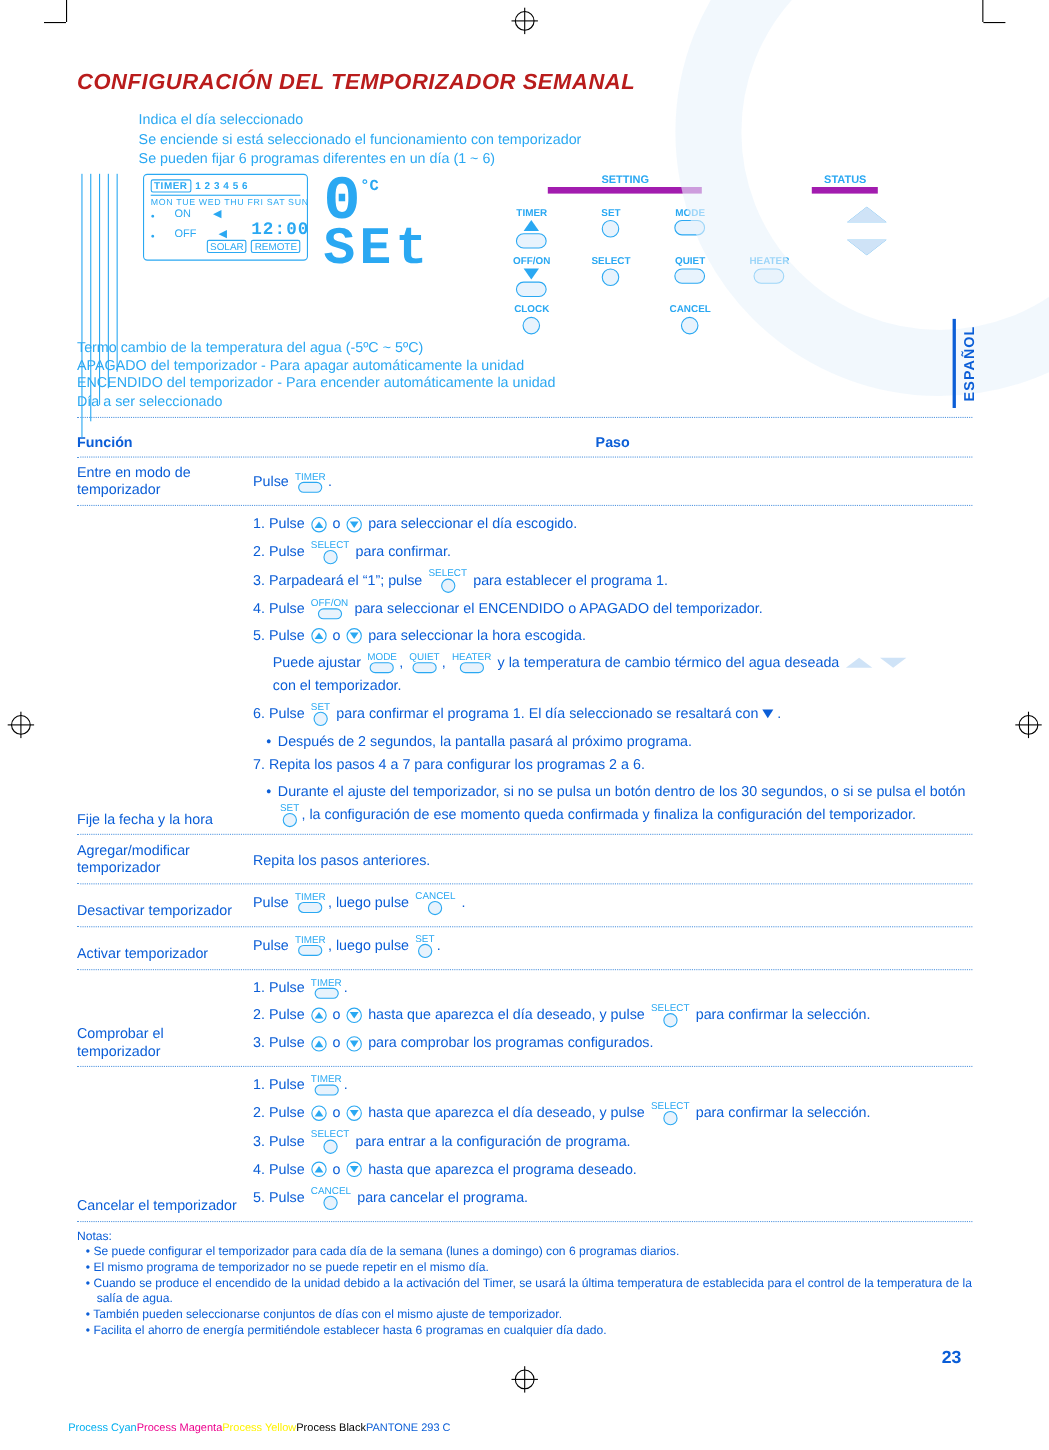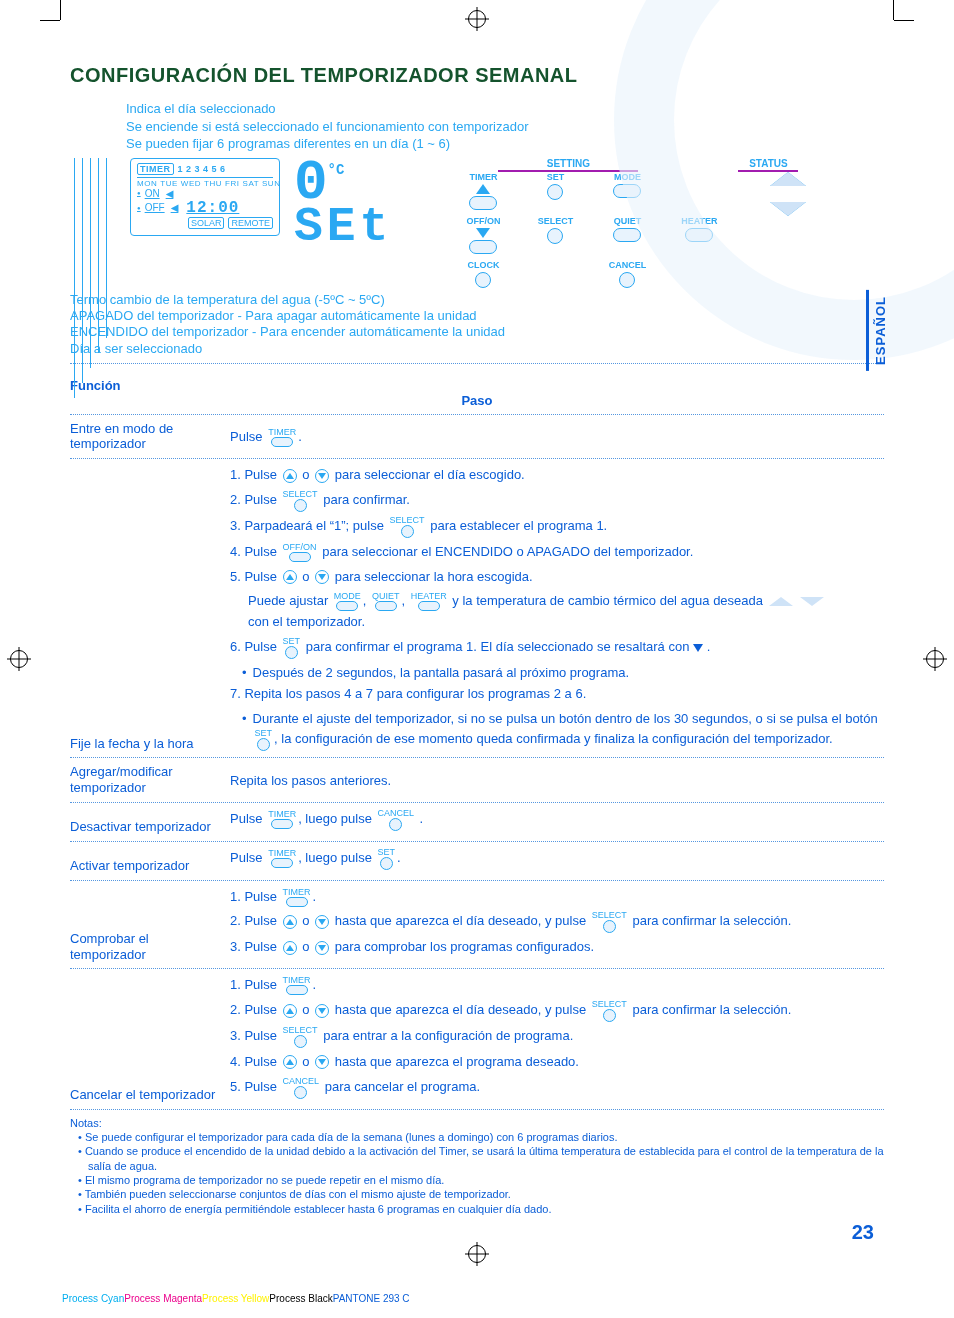--- a/index.html
+++ b/index.html
@@ -16,21 +16,21 @@
 
   .reg { position: absolute; width: 18px; height: 18px; border: 1px solid #000; border-radius: 50%; }
   .reg::before, .reg::after { content: ""; position: absolute; background: #000; }
   .reg::before { left: 50%; top: -4px; bottom: -4px; width: 1px; transform: translateX(-.5px); }
   .reg::after  { top: 50%; left: -4px; right: -4px; height: 1px; transform: translateY(-.5px); }
   .reg.top { top: 10px; left: 50%; transform: translateX(-50%); }
   .reg.left { top: 50%; left: 10px; transform: translateY(-50%); }
   .reg.right { top: 50%; right: 10px; transform: translateY(-50%); }
   .reg.bot { bottom: 55px; left: 50%; transform: translateX(-50%); }
 
-  h2.title { color: #14532d; font-weight: 800; font-size: 20px; letter-spacing: .5px; margin: 4px 0 14px 0; }
+  h2.title { color: #b91c1c; font-weight: 800; font-style: italic; font-size: 20px; letter-spacing: .5px; margin: 4px 0 14px 0; }
 
   
   .lang-tab { position: absolute; right: 62px; top: 290px; writing-mode: vertical-rl; transform: rotate(180deg); font-weight: 700; color: #0b5ed7; border-right: 3px solid #0b5ed7; padding: 6px 4px; font-size: 13px; letter-spacing: 1px; }
 
   
   .diagram { display: flex; gap: 12px; margin-bottom: 6px; }
   .legend-lines { position: relative; width: 38px; }
   .legend-lines .line { position: absolute; border-left: 1.5px solid #2aa8f2; top: 0; bottom: 0; }
   .l1 { left: 4px; height: 240px; }
   .l2 { left: 12px; height: 225px; }
@@ -41,55 +41,55 @@
   .legend-col { font-size: 13px; color: #2aa8f2; line-height: 1.2; }
   .legend-col p { margin-bottom: 2px; }
 
   .display-row { display: flex; align-items: flex-start; gap: 20px; margin-top: 6px; }
 
   
   .lcd { border: 1px solid #2aa8f2; border-radius: 4px; padding: 4px 6px 6px 6px; width: 150px; color: #2aa8f2; }
   .lcd-small { font-size: 9px; font-weight: 700; letter-spacing: .5px; }
   .lcd-timer-row { display: flex; align-items: baseline; gap: 4px; }
   .lcd-days { font-size: 8px; letter-spacing: .6px; border-top: 1px solid #2aa8f2; margin-top: 2px; padding-top: 1px; white-space: nowrap; }
-  .lcd-on  { font-size: 10px; display: flex; align-items: center; gap: 4px; text-decoration: underline; }
+  .lcd-on  { font-size: 10px; display: flex; align-items: flex-end; gap: 18px; }
   .lcd-on::before { content: "●"; font-size: 6px; }
   .lcd-clock { font-family: "Courier New", monospace; font-weight: 700; font-size: 16px; letter-spacing: 1px; display: inline-block; margin-left: 4px; }
   .lcd-bot { display: flex; gap: 4px; font-size: 9px; justify-content: flex-end; }
   .lcd-bot span { border: 1px solid #2aa8f2; padding: 0 2px; border-radius: 2px; }
 
   .big-temp { font-family: "Courier New", monospace; font-size: 56px; font-weight: 900; color: #2aa8f2; line-height: .9; display: flex; align-items: flex-start; }
   .big-temp small { font-size: 14px; margin-top: 6px; }
   .big-set  { font-family: "Courier New", monospace; font-size: 48px; font-weight: 900; color: #2aa8f2; letter-spacing: 4px; margin-top: -8px; }
 
   
   .panel { flex: 1; }
   .panel-rows { display: flex; gap: 40px; align-items: flex-start; }
   .panel-grid { display: grid; grid-template-columns: repeat(4, 62px); gap: 6px 10px; font-size: 10px; }
-  .panel-head { color: #2aa8f2; text-align: center; font-size: 10px; border-bottom: 2px solid #a21caf; padding-bottom: 1px; margin-bottom: 0; font-weight: 700; }
+  .panel-head { color: #2aa8f2; text-align: center; font-size: 10px; border-bottom: 6px solid #a21caf; padding-bottom: 1px; margin-bottom: 12px; font-weight: 700; }
   .btn { display: flex; flex-direction: column; align-items: center; gap: 2px; color: #2aa8f2; }
   .btn-lbl { font-size: 9px; font-weight: 700; }
   .key { width: 28px; height: 14px; border: 1.5px solid #2aa8f2; border-radius: 8px; background: #e8f3fd; }
   .key.round { width: 16px; height: 16px; border-radius: 50%; }
   .tri { width: 0; height: 0; border-left: 7px solid transparent; border-right: 7px solid transparent; }
   .tri.up { border-bottom: 10px solid #2aa8f2; }
   .tri.dn { border-top: 10px solid #2aa8f2; }
   .big-tri { width: 0; height: 0; border-left: 18px solid transparent; border-right: 18px solid transparent; }
   .big-tri.up { border-bottom: 14px solid #cfe3f7; }
   .big-tri.dn { border-top: 14px solid #cfe3f7; }
   .big-tri-wrap { display: flex; flex-direction: column; gap: 16px; }
   .big-tri-wrap .big-tri { filter: drop-shadow(0 0 0.5px #2aa8f2); }
 
   .post-diag { font-size: 13px; color: #2aa8f2; line-height: 1.25; margin-top: 4px; }
   .post-diag p { }
 
   
   .dotted { border: none; border-top: 1px dotted #5597e0; margin: 6px 0; }
 
-  .cols-head { display: flex; font-size: 13px; font-weight: 700; color: #0b5ed7; margin-top: 14px; flex-direction: column; }
+  .cols-head { display: flex; font-size: 13px; font-weight: 700; color: #0b5ed7; margin-top: 14px; }
   .cols-head .c1 { width: 160px; }
   .cols-head .c2 { flex: 1; text-align: center; }
 
   .row { display: flex; font-size: 13px; color: #0b5ed7; margin-top: 4px; align-items: flex-end; }
   .row .c1 { width: 160px; line-height: 1.2; padding-right: 6px; }
   .row .c2 { flex: 1; line-height: 1.6; }
   .row .c2 p { margin-bottom: 4px; }
 
   .inline-btn { display: inline-flex; flex-direction: column; align-items: center; vertical-align: middle; margin: 0 2px; color: #2aa8f2; font-size: 9px; line-height: 1; }
   .inline-btn .key { width: 22px; height: 10px; }
@@ -106,21 +106,21 @@
 
   .bullet { display: flex; gap: 6px; margin-left: 12px; }
   .bullet::before { content: "•"; color: #0b5ed7; }
 
   .vtri { display: inline-block; width: 0; height: 0; border-left: 5px solid transparent; border-right: 5px solid transparent; border-top: 8px solid #0b5ed7; vertical-align: middle; }
 
   .notes { font-size: 11px; line-height: 1.3; margin-top: 6px; }
   .notes li { margin-left: 18px; text-indent: -10px; list-style: none; }
   .notes li::before { content: "• "; }
 
-  .page-num { position: absolute; right: 80px; bottom: 74px; font-weight: 800; font-size: 20px; color: #0b5ed7; }
+  .page-num { position: absolute; right: 80px; bottom: 74px; font-weight: 800; font-size: 16px; color: #0b5ed7; }
 
   .footer { position: absolute; left: 62px; right: 62px; bottom: 28px; font-size: 10px; color: #000; display: flex; justify-content: space-between; border-top: 1px solid #000; padding-top: 2px; }
   .proc { position: absolute; left: 62px; bottom: 14px; font-size: 10px; }
   .proc .cyan    { color: #00aeef; }
   .proc .magenta { color: #ec008c; }
   .proc .yellow  { color: #fff200; }
   .proc .black   { color: #000; }
   .proc .pantone { color: #0b5ed7; }
 
   
@@ -445,22 +445,22 @@
             <span class="key round"></span>
           </span><span> para cancelar el programa.</span></p>
   </div>
     </div>
   <hr class="dotted">
 
   <div class="notes">
     <div>Notas:</div>
     <ul>
       <li>Se puede configurar el temporizador para cada día de la semana (lunes a domingo) con 6 programas diarios.</li>
+      <li>El mismo programa de temporizador no se puede repetir en el mismo día.</li>
       <li>Cuando se produce el encendido de la unidad debido a la activación del Timer, se usará la última temperatura de establecida para el control de la temperatura de la salía de agua.</li>
-      <li>El mismo programa de temporizador no se puede repetir en el mismo día.</li>
       <li>También pueden seleccionarse conjuntos de días con el mismo ajuste de temporizador.</li>
       <li>Facilita el ahorro de energía permitiéndole establecer hasta 6 programas en cualquier día dado.</li>
     </ul>
   </div>
 
   <div class="page-num">23</div>
 
   <div class="proc">
     <span class="cyan">Process Cyan</span><span class="magenta">Process Magenta</span><span class="yellow">Process Yellow</span><span class="black">Process Black</span><span class="pantone">PANTONE 293 C</span>
   </div>

